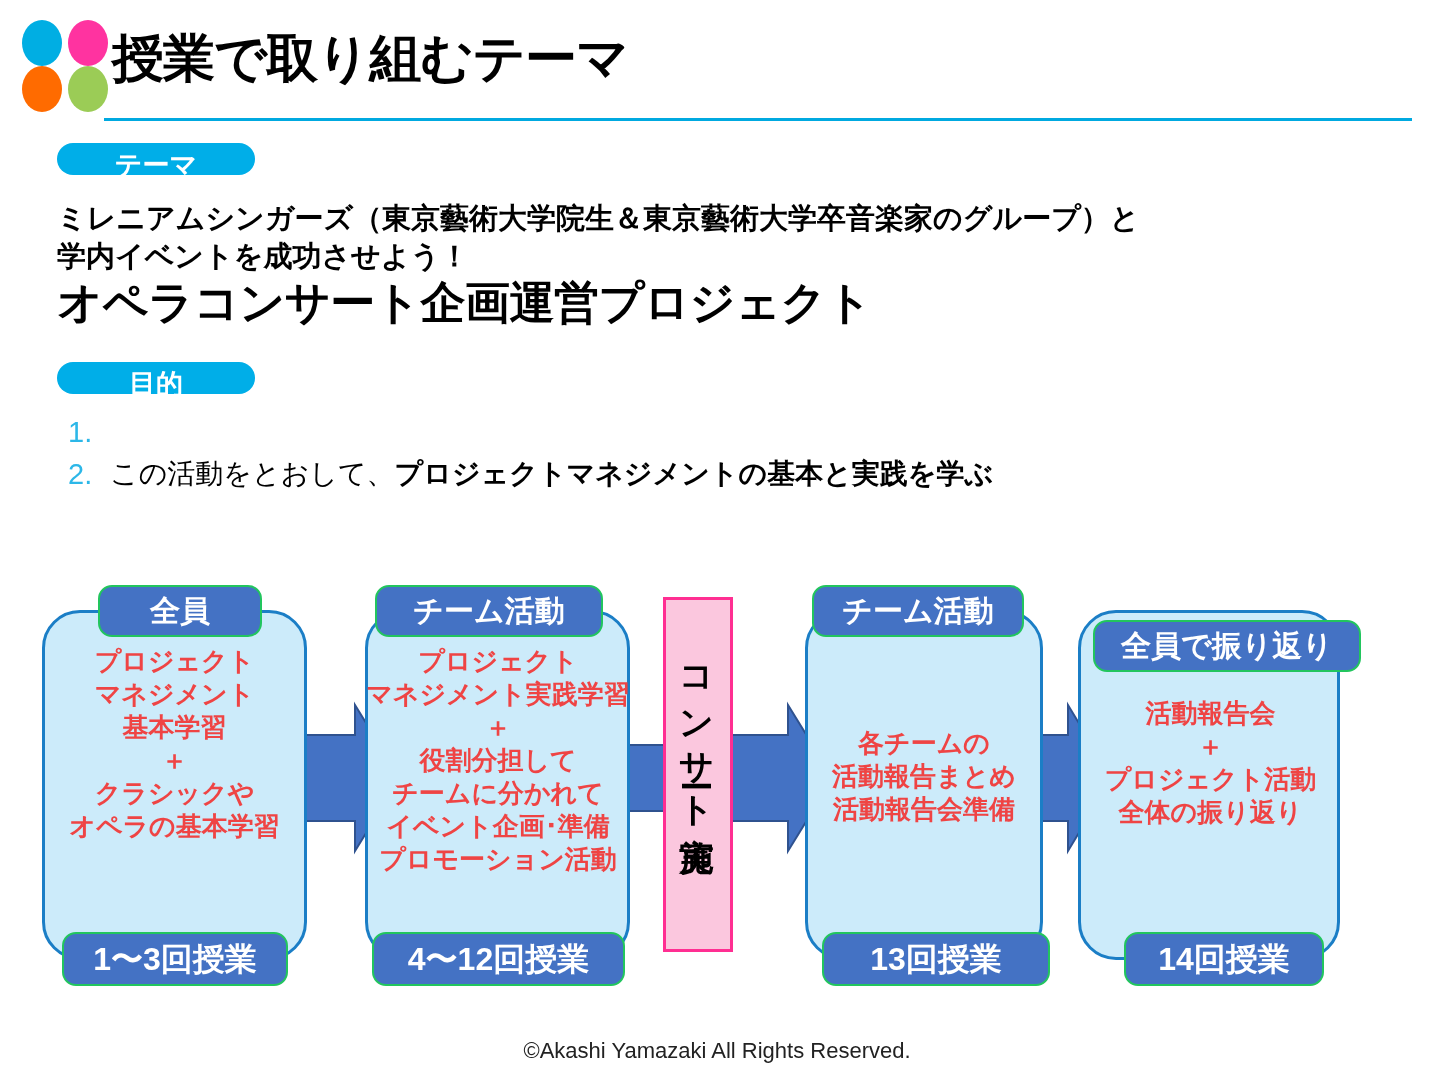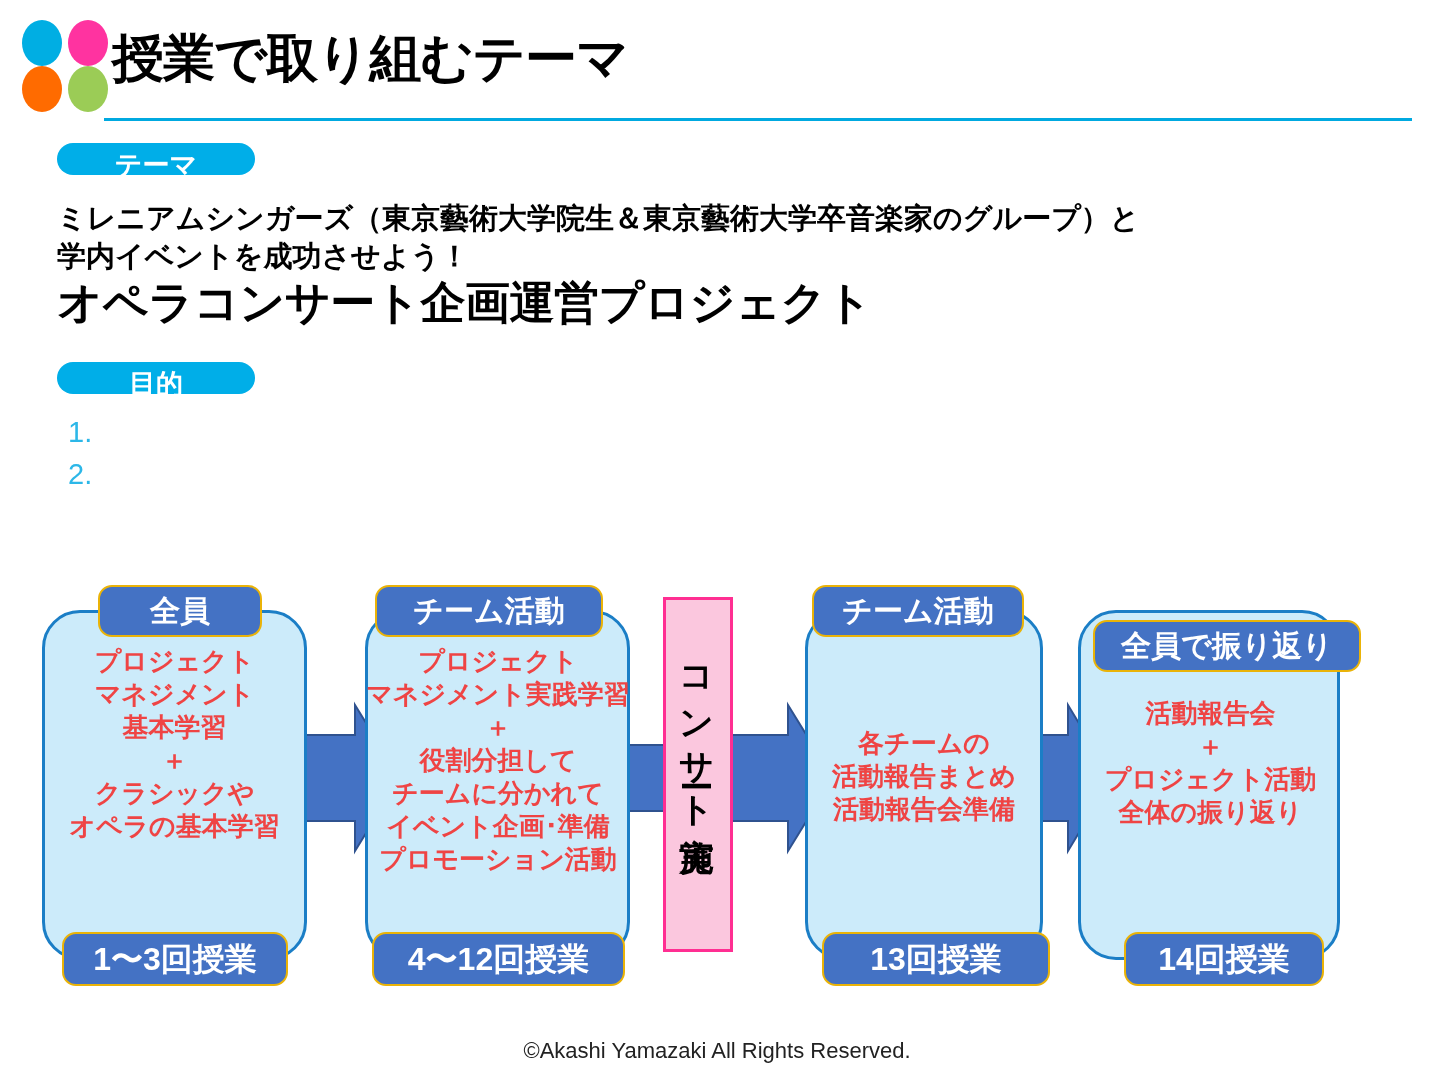--- a/index.html
+++ b/index.html
@@ -139,21 +139,21 @@
     text-align: center;
     font-size: 26px;
     font-weight: 700;
     line-height: 33px;
     color: #ef4444;
     white-space: pre-line;
   }
   .head-pill, .foot-pill {
     position: absolute;
     background: #4472C4;
-    border: 2px solid #eab308;
+    border: 2px solid #22c55e;
     border-radius: 14px;
     color: #ffffff;
     font-weight: 700;
     text-align: center;
     box-sizing: border-box;
   }
   .head-pill {
     font-size: 30px;
     line-height: 48px;
     height: 52px;
@@ -222,20 +222,23 @@
 
 <div class="badge" id="badge-purpose">目的</div>
 <div id="purpose-list">
   <div class="purpose-item">
     <div class="purpose-num">1.</div>
     <div class="purpose-body">
     </div>
   </div>
   <div class="purpose-item">
     <div class="purpose-num">2.</div>
+    <div class="purpose-body">
+      <div><span>この活動をとおして、</span><b>プロジェクトマネジメントの基本と実践を学ぶ</b></div>
+    </div>
   </div>
 </div>
 
 <svg id="flow" viewBox="0 0 1434 1078">
   <g>
     <polygon points="296,735 355,735 355,705 400,778 355,851 355,821 296,821" fill="#4472C4" stroke="#2F528F" stroke-width="2"></polygon>
   </g>
   <g>
     <polygon points="620,745 665,745 665,745 700,778 665,811 665,811 620,811" fill="#4472C4" stroke="#2F528F" stroke-width="2"></polygon>
   </g>

